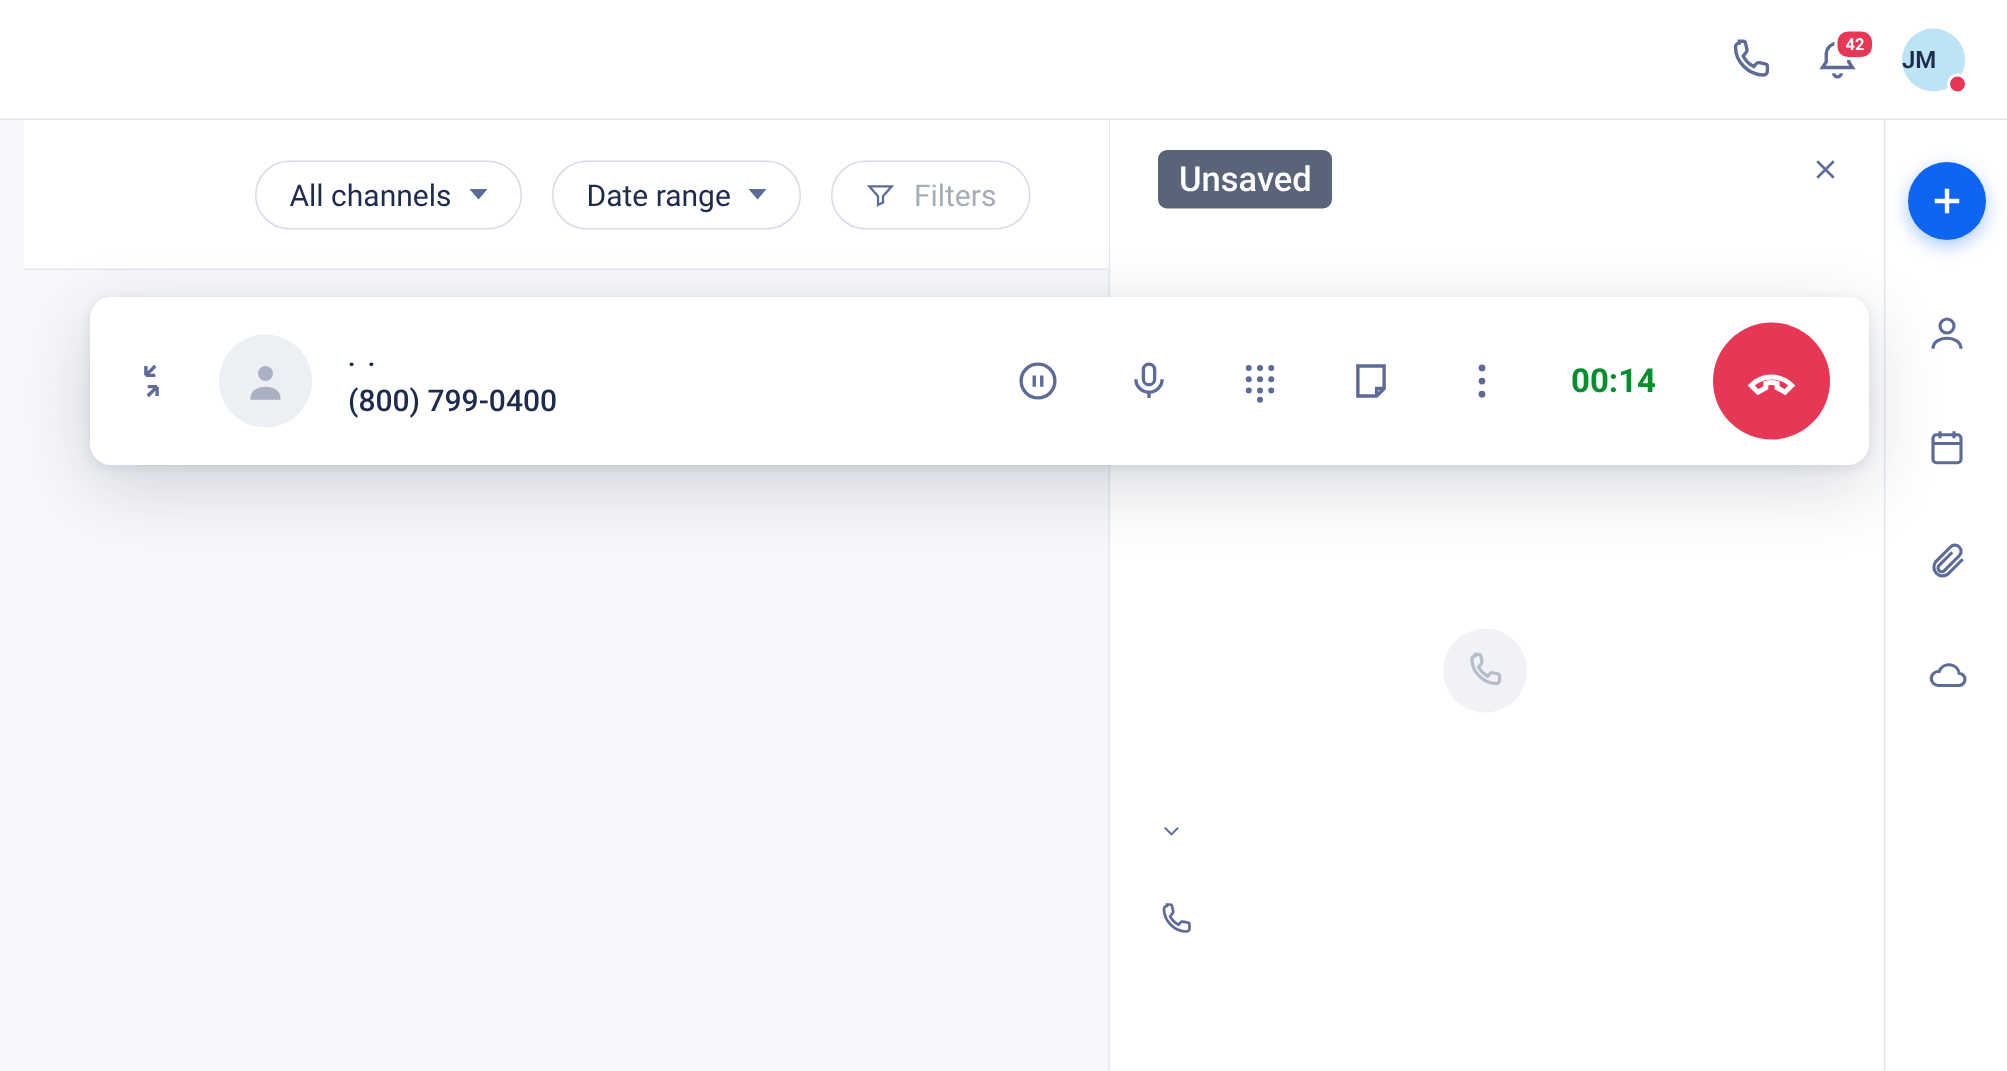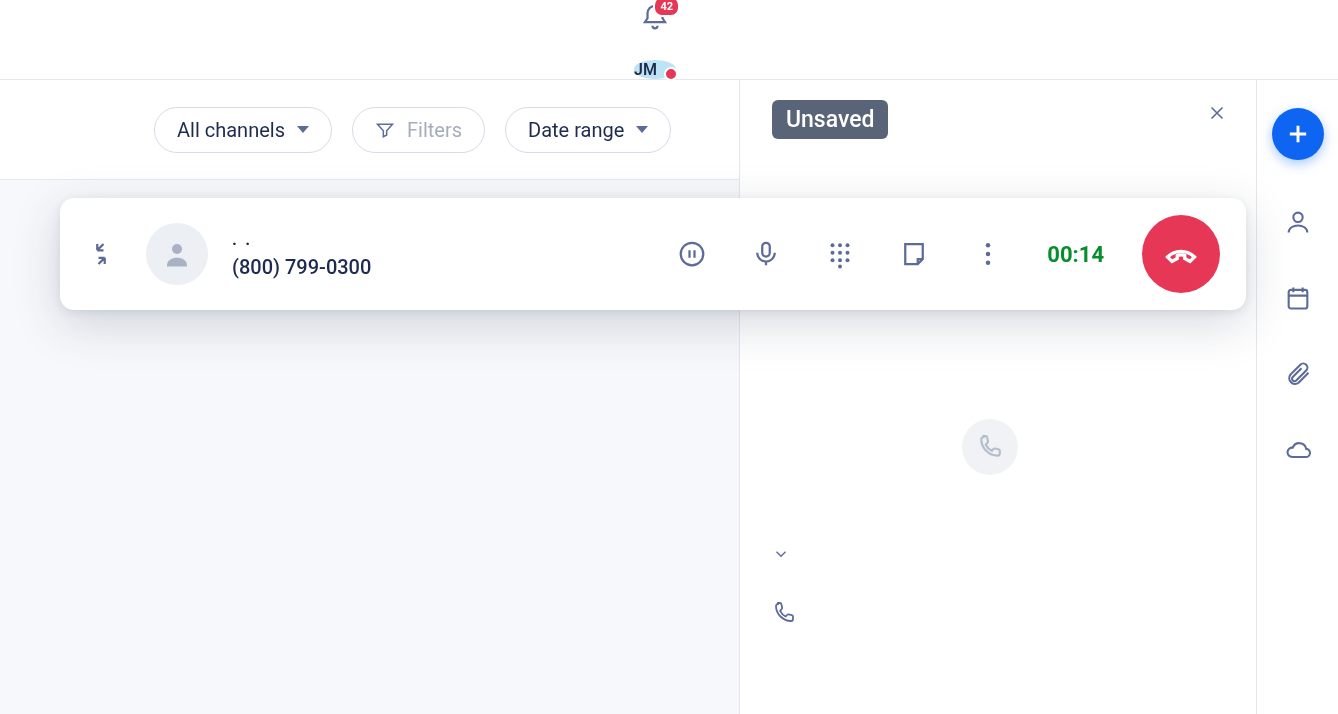--- a/index.html
+++ b/index.html
@@ -30,21 +30,20 @@
 
   
   .topbar {
     height: 80px;
     border-bottom: 1px solid var(--border);
     display: flex;
     justify-content: flex-end;
     align-items: center;
     padding-right: 28px;
     gap: 28px;
-    flex-direction: column;
   }
   .ico { stroke: #5d6b98; fill: none; stroke-width: 1.8; }
   .top-phone, .top-bell { width: 30px; height: 30px; cursor: pointer; position: relative; }
   .bell-wrap { position: relative; }
   .badge-count {
     position: absolute; top: -6px; right: -10px;
     background: var(--accent-red); color: #fff;
     font-size: 11px; font-weight: 700; line-height: 1;
     padding: 3px 5px; border-radius: 9px;
     border: 2px solid #fff;
@@ -64,21 +63,21 @@
 
   
   .main {
     display: flex;
     height: calc(100% - 80px);
   }
   .col-left {
     flex: 0 0 740px;
     border-right: 1px solid var(--border);
     background: var(--bg-faint);
-    display: flex; flex-direction: column;
+    display: flex; flex-direction: column; padding-left: 16px;
   }
   .col-right {
     flex: 1;
     display: flex;
   }
   .details {
     flex: 1;
     padding: 20px 32px 0 32px;
     position: relative;
     background: var(--bg);
@@ -213,29 +212,29 @@
 </div>
 
 <div class="main">
 
   <div class="col-left">
     <div class="filterbar">
       <div class="pill">
         <span>All channels</span>
         <span class="caret"></span>
       </div>
+      <div class="pill">
+        <span>Date range</span>
+        <span class="caret"></span>
+      </div>
       <div class="pill muted">
         <svg viewBox="0 0 24 24" class="funnel ico">
             <path d="M3 5h18l-7 8v5l-4 2v-7z"></path>
           </svg>
         <span>Filters</span>
-      </div>
-      <div class="pill">
-        <span>Date range</span>
-        <span class="caret"></span>
       </div>
     </div>
 
   </div>
 
   <div class="col-right">
 
     <div class="details">
       <span class="tag">Unsaved</span>
       <div class="close-x">
@@ -295,21 +294,21 @@
       </svg>
   </div>
   <div class="caller-avatar">
     <svg viewBox="0 0 24 24" width="30" height="30" style="fill:#a9b1c2">
         <circle cx="12" cy="8" r="4"></circle>
         <path d="M4 21c0-4 4-6 8-6s8 2 8 6v1H4z"></path>
       </svg>
   </div>
   <div class="caller-text">
     <div class="name">. .</div>
-    <div class="num">(800) 799-0300</div>
+    <div class="num">(800) 799-0400</div>
   </div>
 
   <div class="spacer"></div>
 
   <div class="cb-gap">
     <svg viewBox="0 0 24 24" class="cb-ico ico">
         <circle cx="12" cy="12" r="9"></circle>
         <path d="M10 9v6M14 9v6"></path>
       </svg>
   </div>

